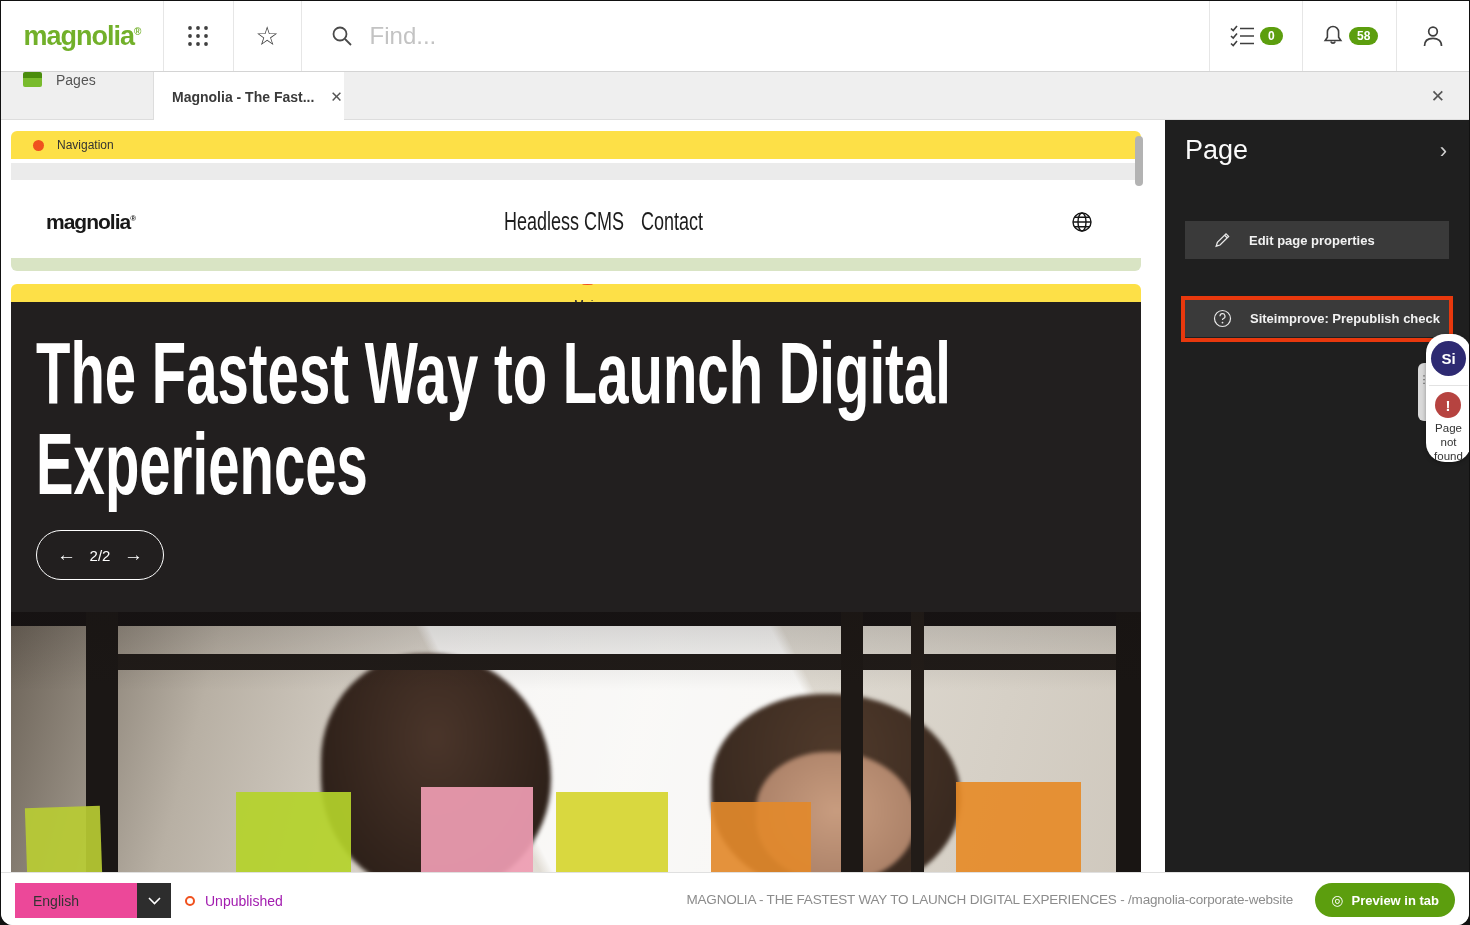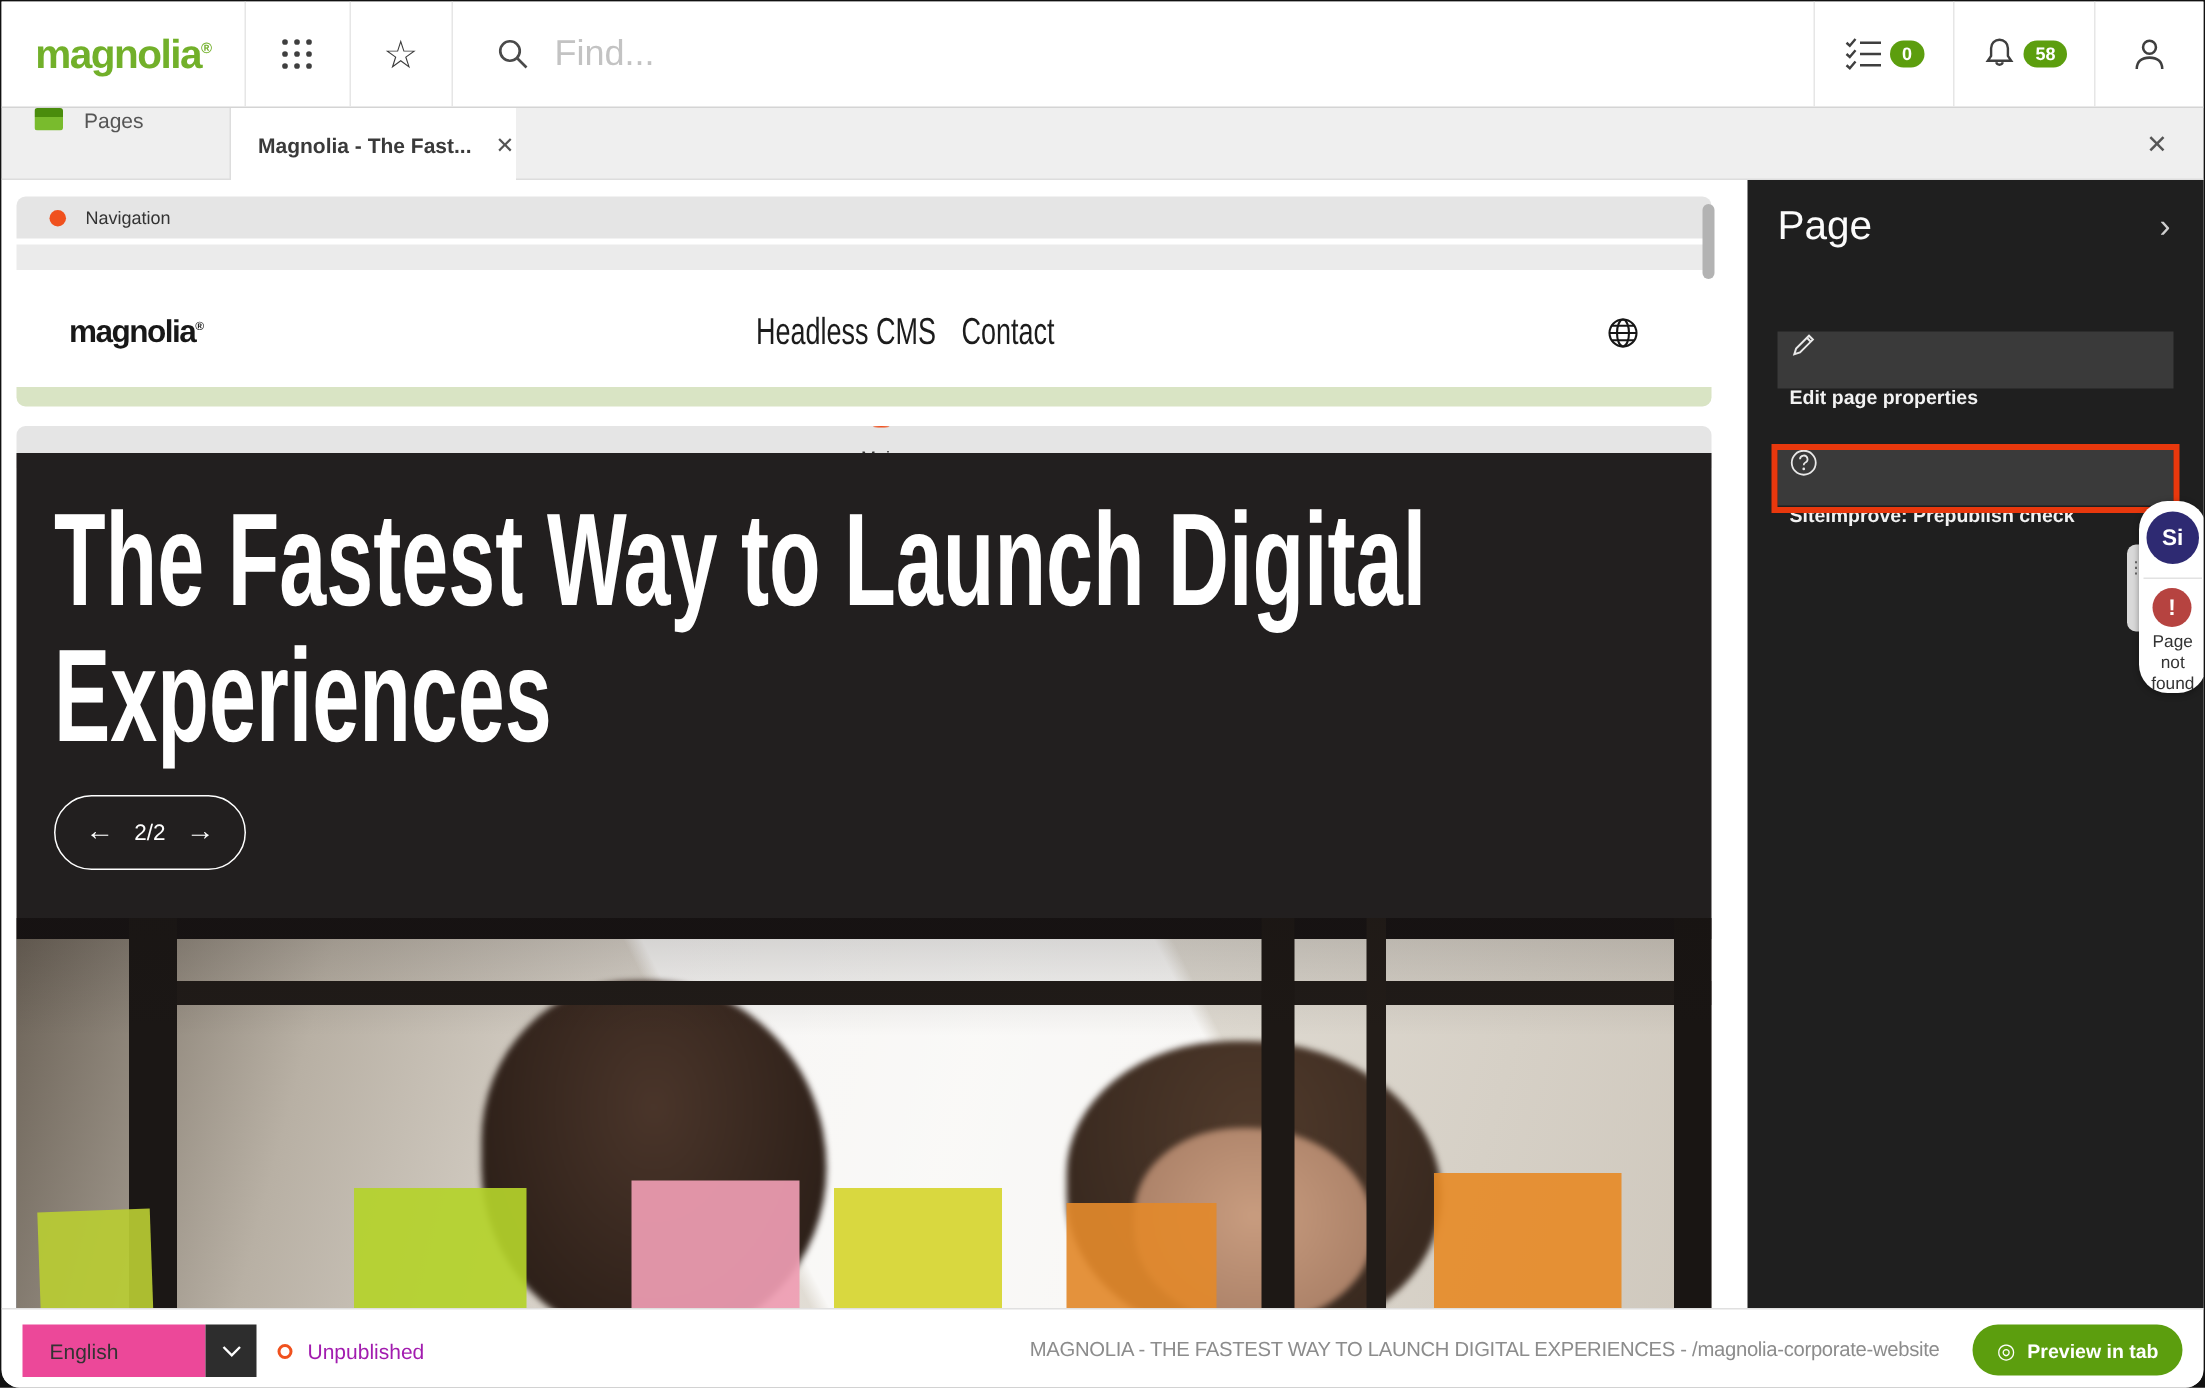--- a/index.html
+++ b/index.html
@@ -33,21 +33,21 @@
   .tab-pages span { font-size:14px; color:#555; }
   .tab-active { position:absolute; left:153px; top:0; width:190px; height:49px; background:#fff;
                 display:flex; align-items:center; gap:16px; padding-left:18px; cursor:pointer; }
   .tab-active .lbl { font-size:14px; font-weight:bold; color:#3a3a3a; }
   .xicon { color:#555; font-size:15px; cursor:pointer; }
   .tabbar-close { position:absolute; right:24px; top:14px; font-size:17px; color:#555; }
 
   
   .workspace { position:absolute; top:119px; left:0; width:1164px; height:752px; background:#fff; }
   .preview { position:absolute; left:10px; top:11px; width:1130px; height:743px; }
-  .comp-bar { position:absolute; left:0; width:1130px; height:28px; background:#e5e5e5; border-radius:6px 6px 0 0;
+  .comp-bar { position:absolute; left:0; width:1130px; height:28px; background:#fde047; border-radius:6px 6px 0 0;
               display:flex; align-items:center; gap:13px; padding-left:22px; }
   .comp-bar .dot { width:11px; height:11px; border-radius:50%; background:#f0511e; }
   .comp-bar .clabel { font-size:12px; color:#333; font-weight:500; }
   .strip-gray { position:absolute; left:0; top:32px; width:1130px; height:17px; background:#ebebeb; }
   .site-nav { position:absolute; left:0; top:60px; width:1130px; height:64px; background:#fff; }
   .site-logo { position:absolute; left:35px; top:19px; font-size:21px; font-weight:bold; color:#181818; letter-spacing:-1px; }
   .site-logo sup { font-size:8px; }
   .navlink { position:absolute; top:16px; font-size:25px; font-weight:500; color:#1c1c1c;
              transform:scaleX(0.72); transform-origin:left center; white-space:nowrap; }
   .globe { position:absolute; right:48px; top:20px; }
@@ -72,21 +72,21 @@
   .note { position:absolute; opacity:.92; }
   .photo-veil { position:absolute; inset:0; background:linear-gradient(180deg, rgba(20,16,16,.18), rgba(20,16,16,0) 30%); }
 
   .scroll-thumb { position:absolute; left:1134px; top:16px; width:8px; height:50px; background:#b3b3b3; border-radius:4px; }
 
   
   .panel { position:absolute; top:119px; left:1164px; width:306px; height:752px; background:#1f1f1f; }
   .panel-title { position:absolute; left:20px; top:15px; font-size:27px; font-weight:300; color:#fbfbfb; }
   .panel-chev { position:absolute; right:24px; top:18px; color:#cfcfcf; font-size:22px; cursor:pointer; }
   .action { position:absolute; left:20px; width:264px; height:38px; background:#3a3a3a; display:flex;
-            align-items:flex-start; gap:18px; padding-left:8px; cursor:pointer;flex-direction:column; }
+            align-items:center; gap:18px; padding-left:28px; cursor:pointer; }
   .action .albl { font-size:13px; font-weight:bold; color:#f2f2f2; }
   .action svg { flex:0 0 auto; }
   .hl-red { position:absolute; left:16px; top:176px; width:272px; height:46px; border:4px solid #e8380d; pointer-events:none; }
 
   
   .si-handle { position:absolute; left:1417px; top:362px; width:12px; height:58px; background:#d9d9d9;
                border-radius:6px 0 0 6px; color:#555; font-size:11px; line-height:1.05; text-align:center;
                padding-top:11px; cursor:grab; }
   .si-widget { position:absolute; left:1425px; top:333px; width:45px; height:128px; background:#fff;
                box-shadow:0 1px 4px rgba(0,0,0,.35);border-radius:19px; }

